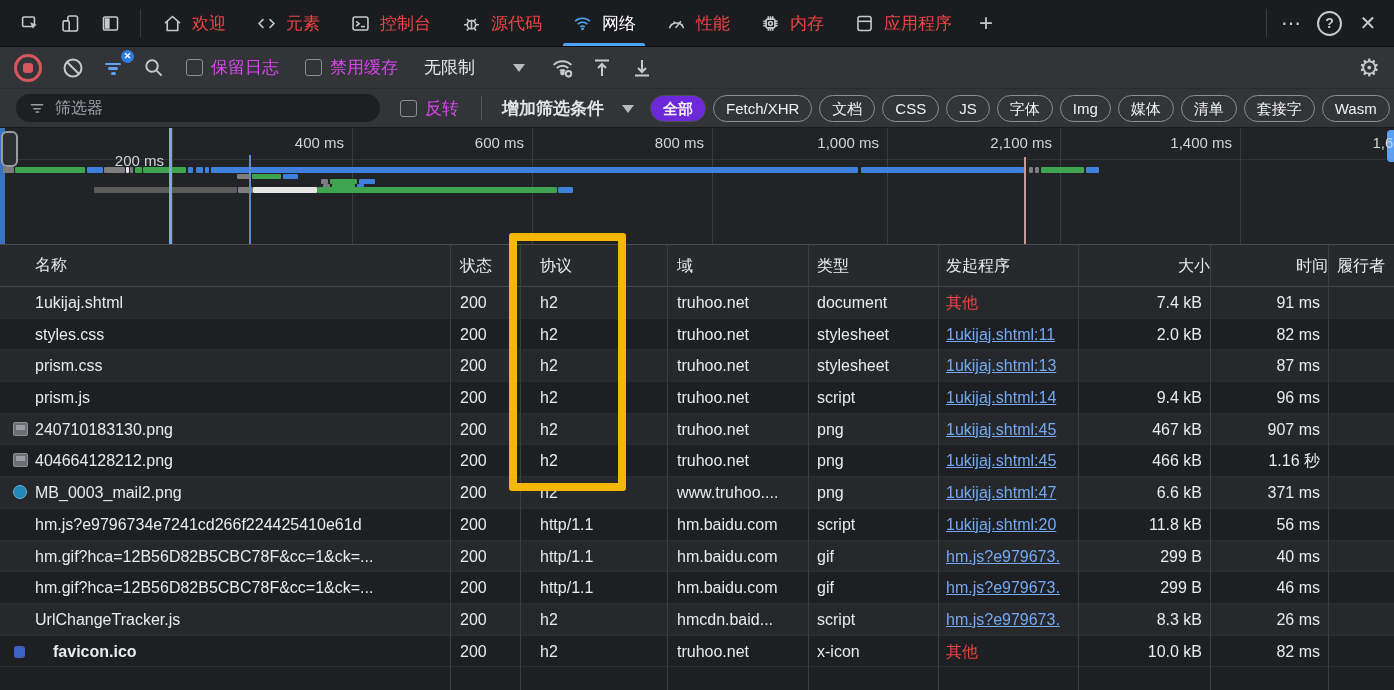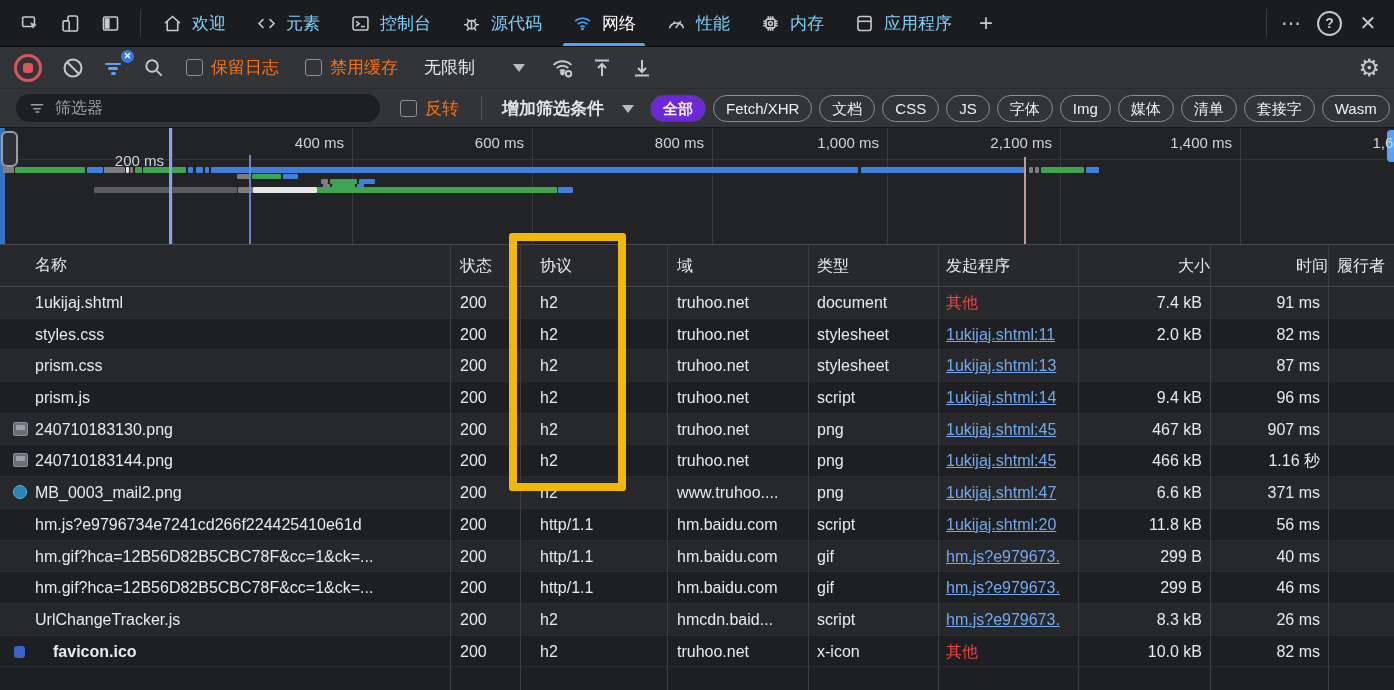--- a/index.html
+++ b/index.html
@@ -11,21 +11,21 @@
   .devtools{position:relative;width:1394px;height:690px;background:#202124;}
 
   
   .tabbar{position:absolute;top:0;left:0;right:0;height:47px;background:#1b1c1f;
     display:flex;align-items:center;border-bottom:1px solid #0c0c0e;box-sizing:border-box;}
   .toolgroup{display:flex;align-items:center;padding:0 6px 0 12px;gap:4px;}
   .iconbtn{width:36px;height:34px;display:flex;align-items:center;justify-content:center;
     color:#c7c9cc;border-radius:4px;cursor:pointer;flex:none;}
   .vsep{width:1px;height:28px;background:#3a3b3e;margin:0 6px;flex:none;}
   .tabs{display:flex;align-items:stretch;height:100%;flex:1;min-width:0;}
-  .tab{display:flex;align-items:center;gap:9px;padding:0 15px;color:#7dd3fc;font-size:17px;
+  .tab{display:flex;align-items:center;gap:9px;padding:0 15px;color:#ef4444;font-size:17px;
     position:relative;cursor:pointer;white-space:nowrap;}
   .tab .ticon{display:flex;color:#c7c9cc;}
   .tab.active{color:#ffffff;}
   .tab.active .ticon{color:var(--accent,#4da3f5);}
   .tab.active::after{content:"";position:absolute;left:6px;right:6px;bottom:0;height:3px;
     background:var(--accent,#4da3f5);border-radius:2px 2px 0 0;}
   .tab.plus{font-size:24px;color:#c7c9cc;padding:0 12px;}
   .winctrl{display:flex;align-items:center;gap:2px;padding-right:8px;}
   .winctrl .iconbtn{font-size:20px;}
 
@@ -35,21 +35,21 @@
   .record{width:22px;height:22px;border:3px solid #d9565c;border-radius:50%;margin:0 8px 0 2px;
     display:flex;align-items:center;justify-content:center;cursor:pointer;flex:none;}
   .record .inner{width:10px;height:10px;background:#d9565c;border-radius:3px;}
   .tbicon{width:34px;height:30px;display:flex;align-items:center;justify-content:center;
     color:#c7c9cc;cursor:pointer;position:relative;flex:none;}
   .funnel{position:relative;width:18px;height:14px;}
   .funnel i{display:block;height:2.5px;background:#5ea2f5;border-radius:2px;margin:2.2px auto;}
   .funnel i:nth-child(1){width:16px;} .funnel i:nth-child(2){width:10px;} .funnel i:nth-child(3){width:5px;}
   .badge{position:absolute;top:-3px;right:-4px;width:13px;height:13px;border-radius:50%;
     background:#2f7de1;color:#fff;font-size:9px;line-height:13px;text-align:center;font-weight:bold;}
-  .chk{display:flex;align-items:center;gap:8px;margin:0 10px;cursor:pointer;font-size:17px;color:#f97316;white-space:nowrap;}
+  .chk{display:flex;align-items:center;gap:8px;margin:0 10px;cursor:pointer;font-size:17px;color:#d946ef;white-space:nowrap;}
   .chk .box{width:15px;height:15px;border:1.5px solid #8d8f93;border-radius:3px;background:transparent;flex:none;}
   .throttle{font-size:17px;color:#e4e6e9;margin:0 4px 0 10px;cursor:pointer;white-space:nowrap;}
   .dd-arrow{width:0;height:0;border-left:6px solid transparent;border-right:6px solid transparent;
     border-top:8px solid #b9bbbe;margin:0 14px 0 28px;cursor:pointer;}
   .toolbar .spacer{flex:1;}
   .gearbtn{font-size:24px;color:#c7c9cc;margin-right:14px;cursor:pointer;}
 
   
   .filterbar{position:absolute;top:88px;left:0;right:0;height:40px;background:#333438;
     display:flex;align-items:center;border-top:1px solid #2a2b2e;border-bottom:1px solid #1a1a1c;box-sizing:border-box;}
@@ -443,21 +443,21 @@
           <div class="cell" style="left: 450px; width: 70px; padding-left: 10px;">200</div>
           <div class="cell" style="left: 520px; width: 147px; padding-left: 20px;">h2</div>
           <div class="cell" style="left: 667px; width: 141px; padding-left: 10px;">truhoo.net</div>
           <div class="cell" style="left: 808px; width: 130px; padding-left: 9px;">png</div>
           <div class="cell" style="left: 938px; width: 140px; padding-left: 8px;"><span class="link">1ukijaj.shtml:45</span></div>
           <div class="cell right" style="left: 1078px; width: 132px; padding-right: 8px;">467 kB</div>
           <div class="cell right" style="left: 1210px; width: 118px; padding-right: 8px;">907 ms</div>
         </div>
         <div class="row">
           <div class="nameicon thumb"></div>
-          <div class="cell" style="left: 0px; width: 450px; padding-left: 35px;">240710183144.png</div>
+          <div class="cell" style="left: 0px; width: 450px; padding-left: 35px;">404664128212.png</div>
           <div class="cell" style="left: 450px; width: 70px; padding-left: 10px;">200</div>
           <div class="cell" style="left: 520px; width: 147px; padding-left: 20px;">h2</div>
           <div class="cell" style="left: 667px; width: 141px; padding-left: 10px;">truhoo.net</div>
           <div class="cell" style="left: 808px; width: 130px; padding-left: 9px;">png</div>
           <div class="cell" style="left: 938px; width: 140px; padding-left: 8px;"><span class="link">1ukijaj.shtml:45</span></div>
           <div class="cell right" style="left: 1078px; width: 132px; padding-right: 8px;">466 kB</div>
           <div class="cell right" style="left: 1210px; width: 118px; padding-right: 8px;">1.16 秒</div>
         </div>
         <div class="row">
           <div class="nameicon circ"></div>

